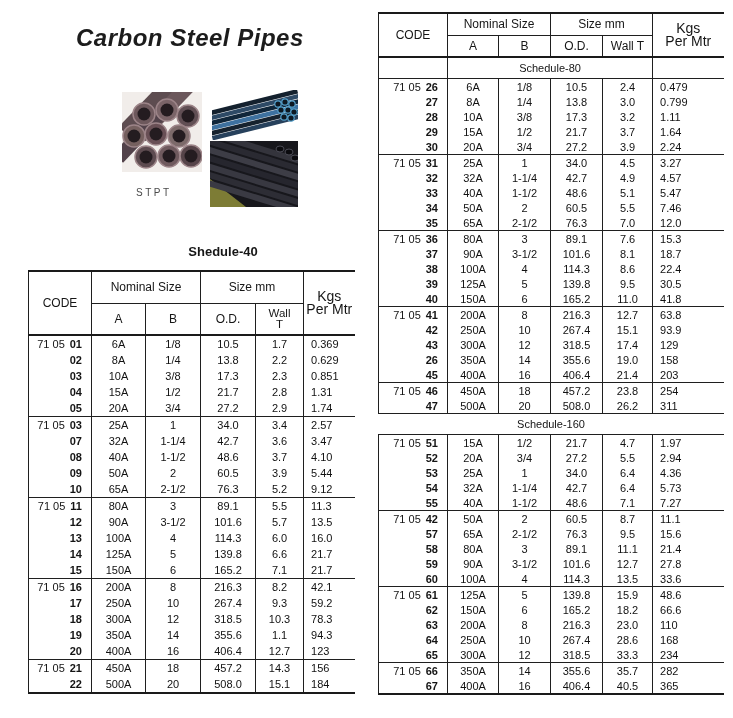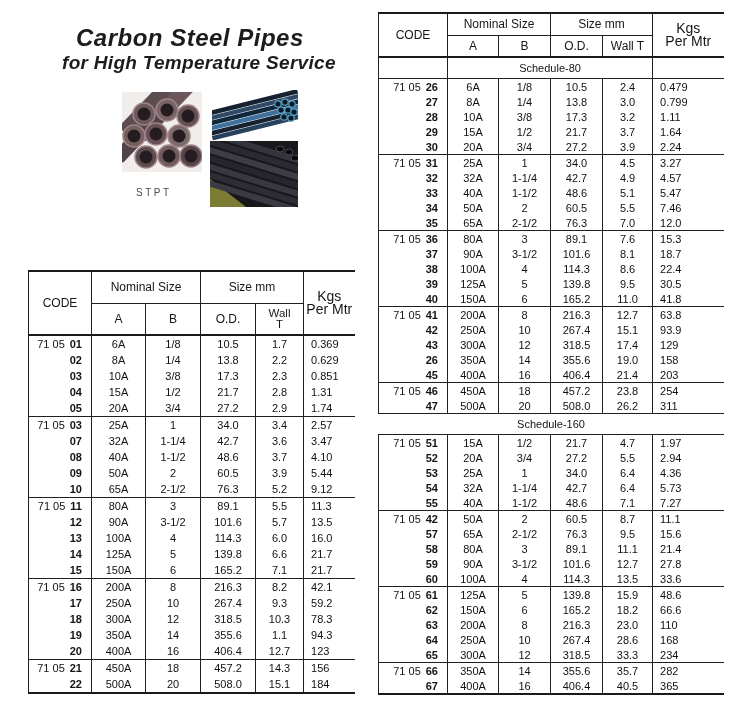--- a/index.html
+++ b/index.html
@@ -42,21 +42,20 @@
   .sfx { font-weight:bold; }
   td.c   { text-align:center; }
   td.kgs { text-align:left; padding-left:7px; }
 </style>
 </head>
 <body>
 
 <div class="page">
 
   <div class="t1">Carbon Steel Pipes</div>
-  <div class="t2">for High Temperature Service</div>
 
   <div class="photos">
     <svg class="ph1" width="80" height="80" viewBox="0 0 80 80">
       <rect width="80" height="80" fill="#f1edea"></rect>
       <path d="M2,40 L52,-12" stroke="#5d4c50" stroke-width="15"></path>
       <path d="M18,44 L70,-10" stroke="#6b575b" stroke-width="15"></path>
       <path d="M-4,66 L40,20" stroke="#52424a" stroke-width="14"></path>
       <g stroke="#9c8488" stroke-width="1.5">
         <circle cx="22" cy="22" r="11" fill="#6d585c"></circle>
           <circle cx="45" cy="18" r="11" fill="#7a6468"></circle>
@@ -115,20 +114,21 @@
       </g>
       <g fill="#0a0a0e" stroke="#4b4b55" stroke-width="1">
         <ellipse cx="70" cy="8" rx="4" ry="3"></ellipse>
           <ellipse cx="79" cy="11" rx="4" ry="3"></ellipse>
           <ellipse cx="85" cy="17" rx="4" ry="3"></ellipse>
       </g>
     </svg>
     <div class="cap">STPT</div>
   </div>
 
+  <div class="t40title">Shedule-40</div>
 
   <table class="ptable t40">
     <colgroup>
         <col style="width:63px">
         <col style="width:54px">
         <col style="width:55px">
         <col style="width:55px">
         <col style="width:48px">
         <col style="width:51px">
       </colgroup>

